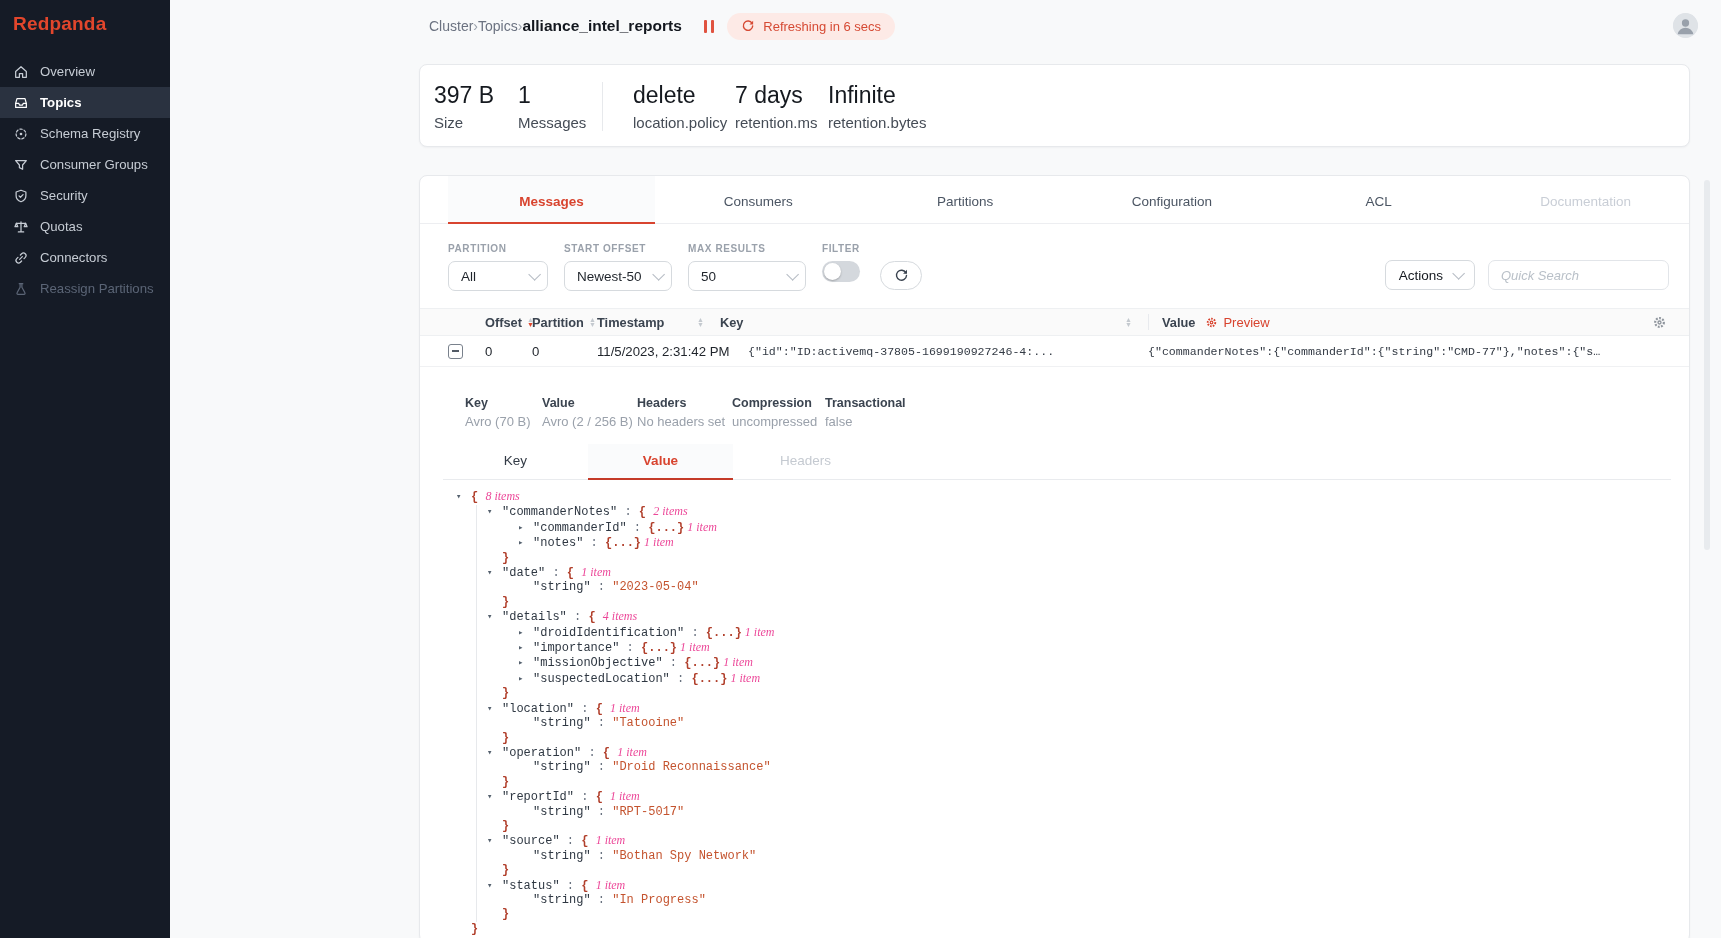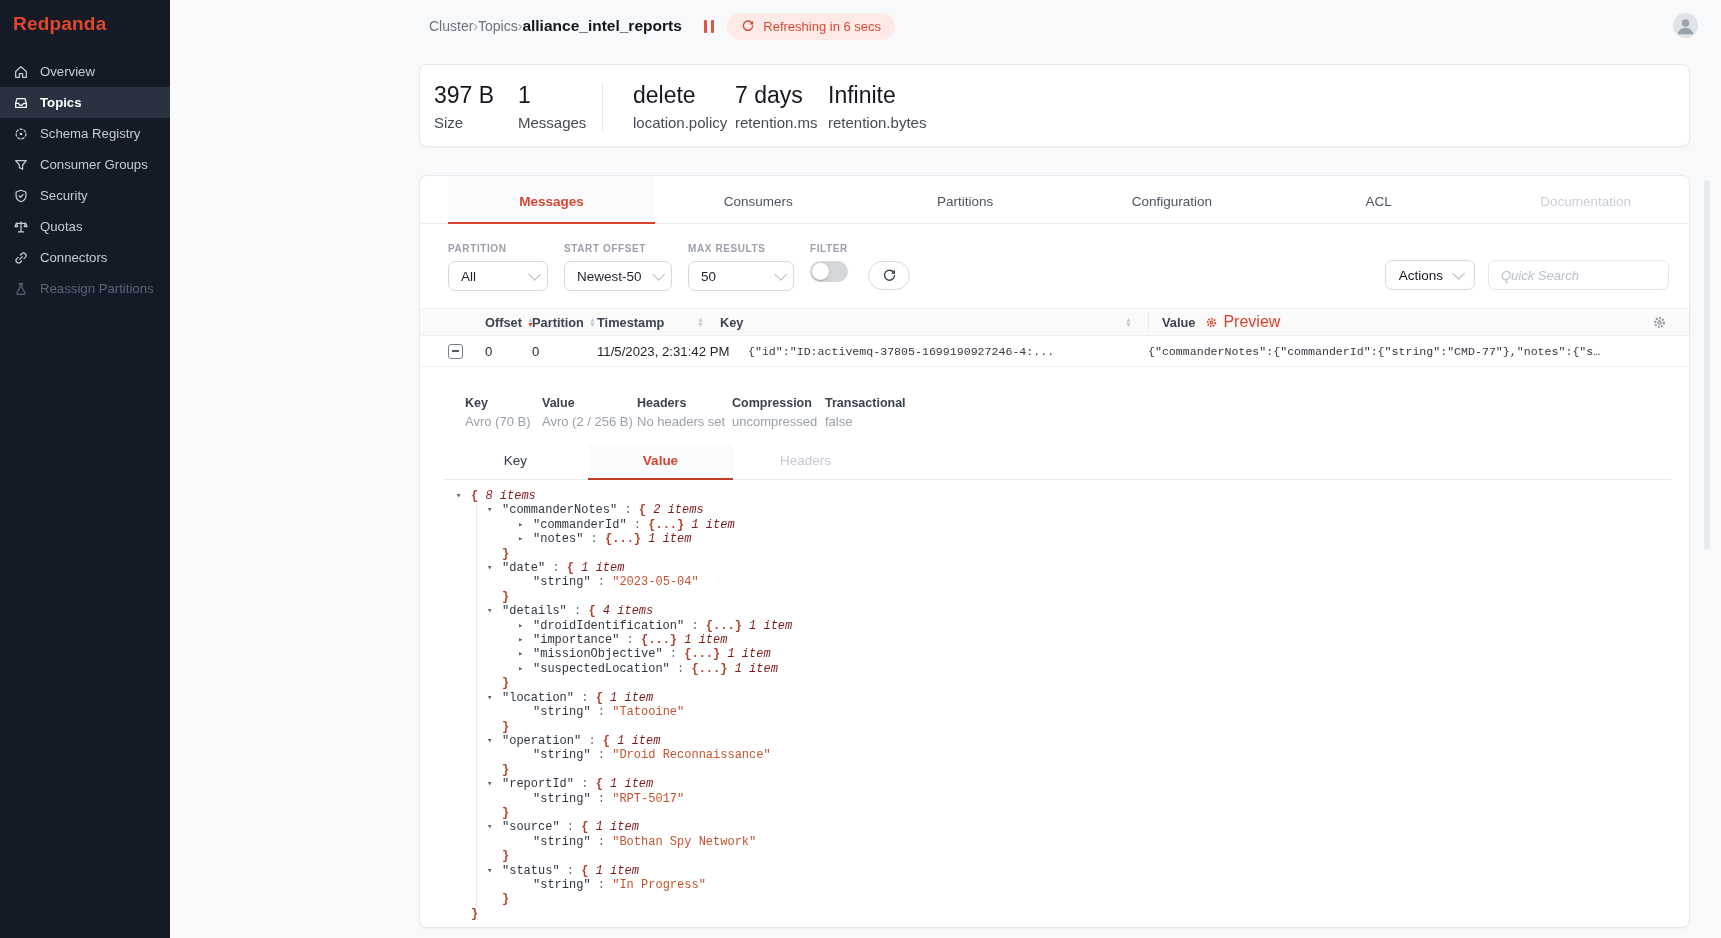--- a/index.html
+++ b/index.html
@@ -57,21 +57,21 @@
   .tab.active::after { content:""; position:absolute; left:0; right:0; bottom:-1px; height:2px; background:#d8442f; }
   .tab.disabled { color:#c9ced6; cursor:default; }
 
   
   .controls { display:flex; align-items:flex-start; padding:19px 8px 0 28px; }
   .ctrl { margin-right:16px; }
   .ctrl-label { font-size:10px; letter-spacing:.6px; color:#9aa1ab; margin-bottom:7px; font-weight:600;}
   .selectbox { height:30px; border:1px solid #d6dade; border-radius:7px; background:#fff; cursor:pointer;
                display:flex; align-items:center; justify-content:space-between; padding:0 10px 0 12px;
                font-size:13.5px; color:#1f242b; }
-  .sb1{width:100px} .sb2{width:108px} .sb3{width:106px}
+  .sb1{width:100px} .sb2{width:108px} .sb3{width:118px}
   .chev { width:9px; height:9px; display:inline-block; border-right:1.5px solid #b6bcc4; border-bottom:1.5px solid #b6bcc4;
           transform:rotate(45deg) translateY(-3px); }
   .toggle { width:38px; height:21px; background:#d4d8dd; border-radius:11px; position:relative; margin-top:4px; cursor:pointer; }
   .knob { position:absolute; left:2px; top:2px; width:17px; height:17px; background:#fff; border-radius:50%;
           box-shadow:0 1px 2px rgba(0,0,0,.25); }
   .refresh-btn { width:42px; height:29px; border:1px solid #d6dade; border-radius:15px; background:#fff; cursor:pointer;
                  display:flex; align-items:center; justify-content:center; margin:18px 0 0 4px; }
   .refresh-btn svg { width:15px; height:15px; stroke:#3b4450; fill:none; stroke-width:1.7; stroke-linecap:round; }
   .refresh-btn svg .fillpart { fill:#3b4450; stroke:none; }
   .ctrl-right { margin-left:auto; display:flex; gap:13px; margin-top:17px; padding-right:12px; }
@@ -88,21 +88,21 @@
            font-size:12.8px; font-weight:700; color:#3b4450; padding-left:28px; }
   .trow { display:flex; align-items:center; height:31px; border-bottom:1px solid #f0f1f3;
           padding-left:28px; font-size:13.2px; color:#1f242b; }
   .c-exp{width:37px} .c-off{width:47px} .c-part{width:65px} .c-ts{width:123px}
   .c-key{width:428px} .c-val{flex:1; min-width:0;} .c-gear{width:46px; display:flex; justify-content:flex-end; padding-right:22px;}
   .hcell { display:flex; align-items:center; gap:5px; }
   .hcell.spread { justify-content:space-between; padding-right:16px; }
   .sorticon { display:inline-flex; flex-direction:column; line-height:5px; font-size:7px; color:#c4c9cf; cursor:pointer; }
   .sorticon .active { color:#e0482e; }
   .c-val-h { display:flex; align-items:center; gap:10px; border-left:1px solid #e8eaee; padding-left:13px; height:16px; }
-  .preview-link { display:flex; align-items:center; gap:5px; color:#d8432e; font-weight:400; font-size:16px; cursor:pointer; }
+  .preview-link { display:flex; align-items:center; gap:5px; color:#d8432e; font-weight:400; font-size:13px; cursor:pointer; }
   .gearsvg { width:13px; height:13px; }
   .gearsvg circle.o { fill:none; stroke:currentColor; stroke-width:2.6; stroke-dasharray:2.2 1.7; }
   .gearsvg circle.i { fill:none; stroke:currentColor; stroke-width:1.6; }
   .gear-gray { color:#8f959d; cursor:pointer; width:15px; height:15px; }
   .expand-btn { width:15px; height:15px; border:1px solid #79818c; border-radius:3px; background:#fff;
                 display:flex; align-items:center; justify-content:center; cursor:pointer; }
   .expand-btn i { display:block; width:7px; height:1.6px; background:#535b66; }
   .monocell { font-family:"Liberation Mono", monospace; font-size:11.6px; color:#333a44;
               white-space:nowrap; overflow:hidden; }
   .c-val.monocell { padding-right:40px; }
@@ -124,21 +124,21 @@
 
   
   .jtree { position:relative; margin:9px 0 0 36px; font-family:"Liberation Mono", monospace;
            font-size:12px; line-height:14.4px; color:#333a44; }
   .jtree::before { content:""; position:absolute; left:20px; top:16px; bottom:14px; width:1px; background:#e7e9ec; }
   .tl { white-space:pre; position:relative; }
   .ta { display:inline-block; width:15px; color:#55616e; font-size:9px; vertical-align:1px; }
   .tk { color:#2e3742; }
   .tp { color:#6a7380; }
   .tb { color:#b13f2b; font-weight:700; }
-  .tc { color:#7f1d1d; font-style:italic; }
+  .tc { color:#ec4899; font-style:italic;font-family:Liberation Serif, serif; }
   .tv { color:#c4532e; }
 
   
   .scroll-thumb { position:absolute; right:11px; top:180px; width:6px; height:370px;
                   background:#e8ebee; border-radius:3px; }
 </style>
 </head>
 <body>
 
 <div class="page">

